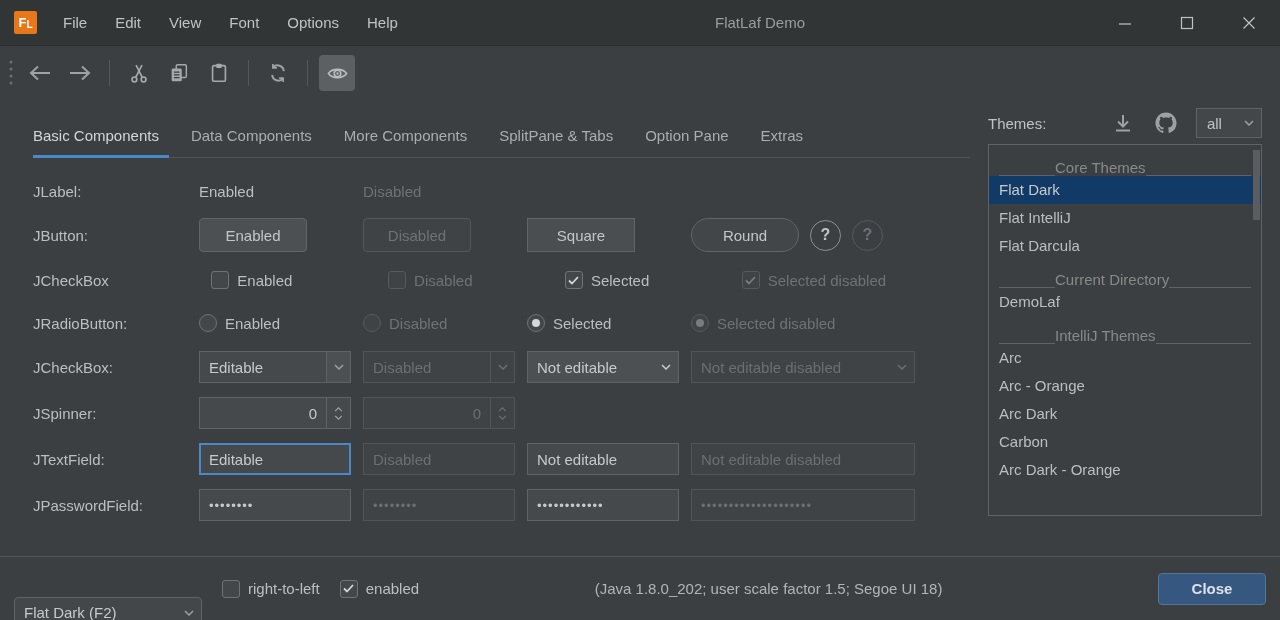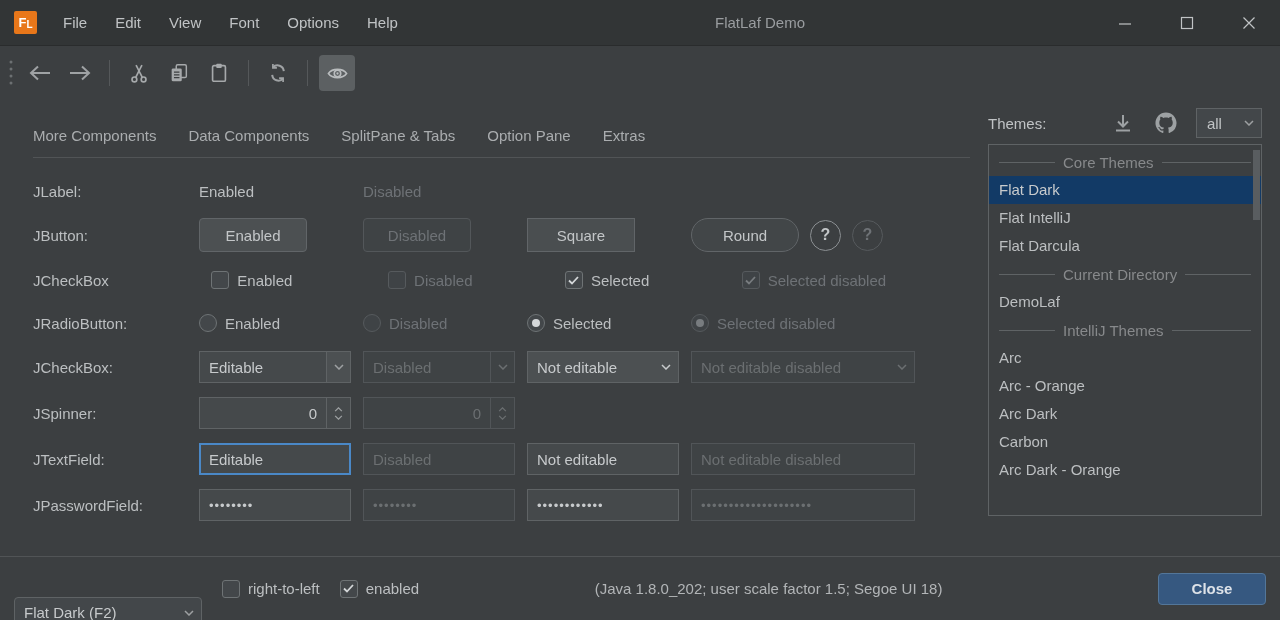--- a/index.html
+++ b/index.html
@@ -158,21 +158,21 @@
   }
   .mini-combo .ctext { flex:1; padding:0 10px; }
   .mini-combo .arrow { width:24px; display:flex; justify-content:center; }
 
   .theme-list {
     margin-top:6px; height:372px; border:1px solid #5f6365; background:#3c3f41;
     padding-top:3px; position:relative; overflow:hidden;
   }
   .t-item { height:28px; line-height:28px; padding:0 10px; color:#bcbfc1; white-space:nowrap; }
   .t-item.selected { background:#123a66; color:#c8cbcd; }
-  .t-sep { height:28px; display:flex; align-items:center; padding:0 10px; color:#87898b; gap:8px; }
+  .t-sep { height:28px; display:flex; align-items:flex-end; padding:0 10px; color:#87898b; gap:0; }
   .t-sep .line { flex:1; height:1px; background:#5f6365; }
   .t-sep .line.l { max-width:56px; }
   .vscroll { position:absolute; right:1px; top:5px; width:7px; height:70px; background:#595d60; }
 
   
   .statusbar {
     position:absolute; left:0; right:0; bottom:0; height:64px; border-top:1px solid #515456;
     display:flex; align-items:center; padding:0 14px; background:#3c3f41;
   }
   .laf-combo { width:188px; flex:none; }
@@ -277,22 +277,23 @@
       <circle cx="11" cy="7.5" r="3.4" fill="none" stroke="#b9bcbe" stroke-width="1.7"></circle>
       <circle cx="11" cy="7.5" r="1.2" fill="#b9bcbe"></circle>
     </svg>
   </div>
 </div>
 
 <div class="content">
 
   <div class="left-col">
     <div class="tabbar">
+      <div class="tab active">Basic Components</div>
+      <div class="tab">Data Components</div>
       <div class="tab">More Components</div>
-      <div class="tab">Data Components</div>
       <div class="tab">SplitPane &amp; Tabs</div>
       <div class="tab">Option Pane</div>
       <div class="tab">Extras</div>
     </div>
 
     <div class="form">
 
       <div class="frow r-jlabel">
         <div class="rlabel">JLabel:</div>
         <div class="slot">

